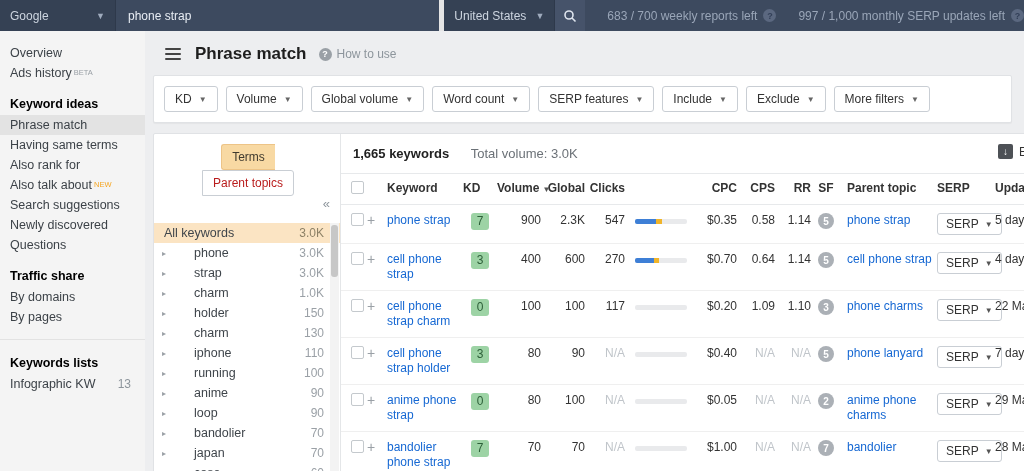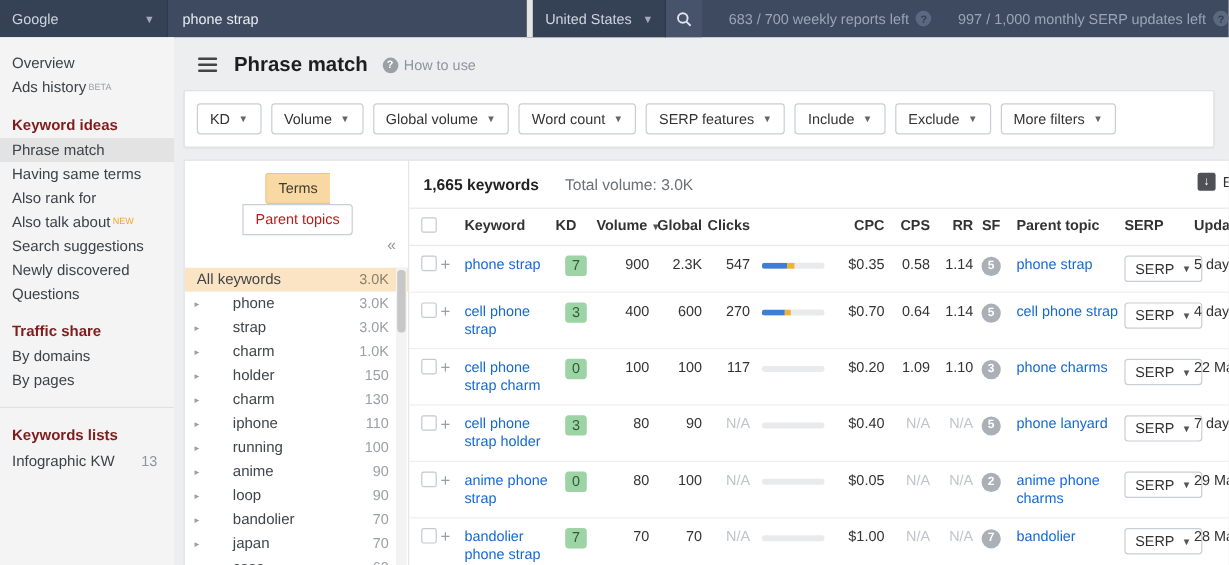--- a/index.html
+++ b/index.html
@@ -3,36 +3,36 @@
 <meta charset="utf-8">
 <style>
   * { margin:0; padding:0; box-sizing:border-box; }
   html,body { width:1024px; height:471px; overflow:hidden; font-family:"Liberation Sans", sans-serif; background:#edeef0; }
 
   
   .topbar { height:31px; background:#3d4a5f; display:flex; align-items:center; color:#cdd5e0; font-size:12px; }
   .tb-select { display:flex; align-items:center; justify-content:space-between; background:#35415
 
 4; background:#354154; border-right:1px solid #2e394b; height:31px; padding:0 10px; cursor:pointer; }
-  .tb-select.engine { width:140px; }
+  .tb-select.engine { width:116px; }
   .tb-select.country { width:116px; border-left:5px solid #e5e5e5; }
   .tb-caret { font-size:9px; color:#9fabbd; margin-left:8px; }
   .tb-input { flex:1; background:transparent; border:none; outline:none; color:#e8edf4; font-size:12px; padding:0 12px; height:31px; font-family:"Liberation Sans", sans-serif; }
   .tb-search-btn { width:30px; height:31px; background:#46536a; border:none; display:flex; align-items:center; justify-content:center; cursor:pointer; }
   .tb-quota { display:flex; align-items:center; gap:6px; margin-left:22px; color:#9aa6b8; white-space:nowrap; }
   .q-icon { width:13px; height:13px; border-radius:50%; background:#5b6880; color:#323f57; font-size:9px; font-weight:bold; display:inline-flex; align-items:center; justify-content:center; }
 
   
   .layout { display:flex; height:440px; }
 
   
   .sidebar { width:145px; background:#f4f4f4; padding-top:12px; flex-shrink:0; font-size:12.5px; color:#3c4248; }
   .sb-item { display:flex; align-items:center; padding:3px 14px 3px 10px; height:20px; cursor:pointer; }
   .sb-item.active { background:#e3e3e3; }
-  .sb-header { font-weight:bold; color:#7f1d1d; padding:14px 10px 4px 10px; }
+  .sb-header { font-weight:bold; color:#000000; padding:14px 10px 4px 10px; }
   .sb-badge { font-size:7.5px; margin-left:2px; position:relative; top:-1px; }
   .sb-badge.beta { color:#9aa0a6; }
   .sb-badge.new { color:#f5a623; }
   .sb-count { margin-left:auto; color:#8d959c; font-size:12px; }
   .sb-divider { border-top:1px solid #e2e2e2; margin:12px 0 2px 0; }
 
   
   .main { flex:1; overflow:hidden; position:relative; }
   .page-header { display:flex; align-items:center; padding:13px 0 11px 20px; }
   .hamburger { width:16px; height:12px; display:flex; flex-direction:column; justify-content:space-between; margin-right:14px; cursor:pointer; }

